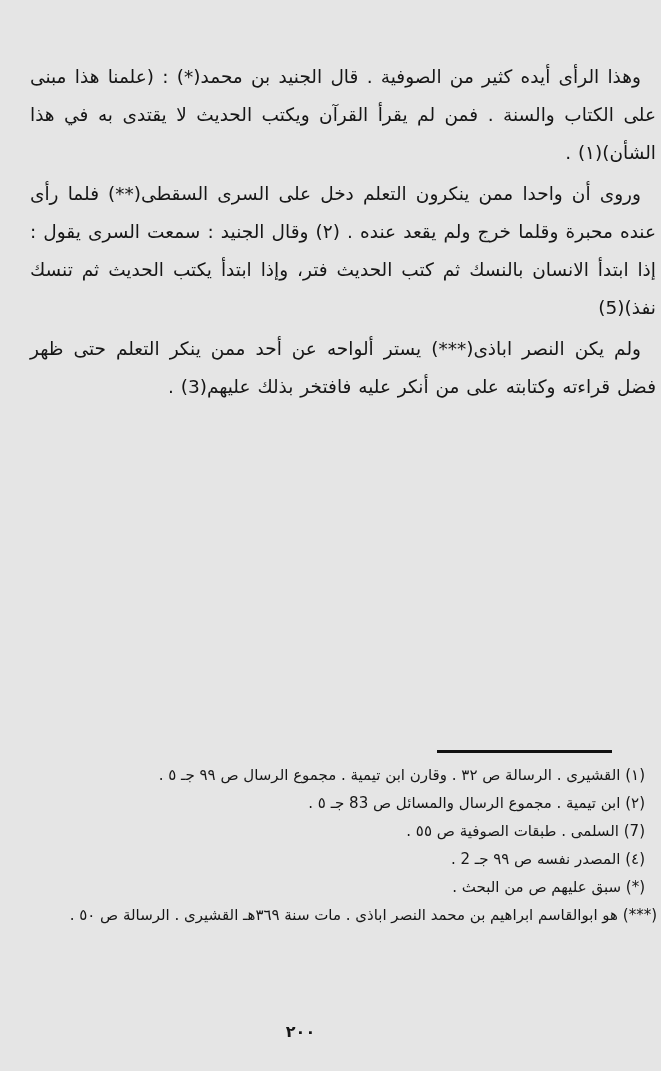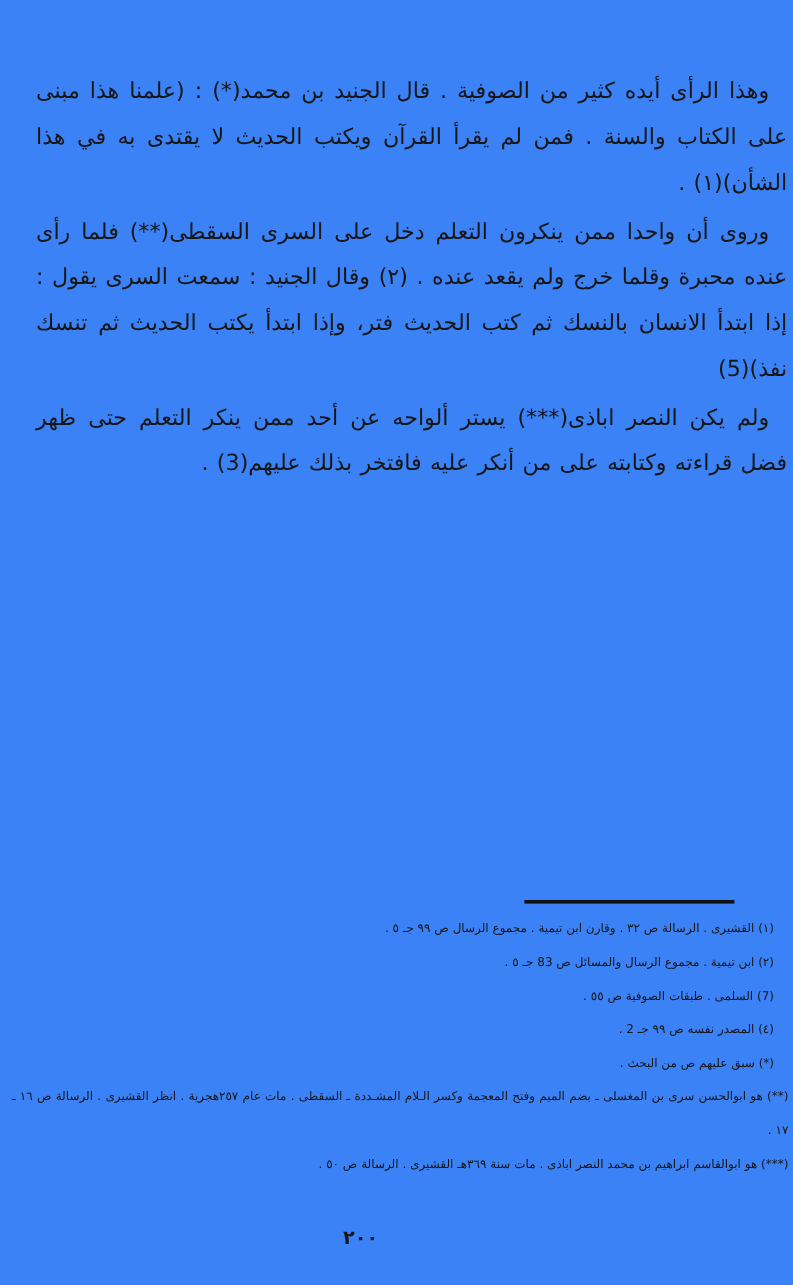--- a/index.html
+++ b/index.html
@@ -4,21 +4,21 @@
 <style>
   html, body {
     margin: 0;
     padding: 0;
     background: #ffffff;
   }
   .page {
     position: relative;
     width: 661px;
     height: 1071px;
-    background: #3b82f6;
+    background: #e5e5e5;
     color: #161616;
     font-family: "DejaVu Sans", sans-serif;
     overflow: hidden;
     margin: 0 auto;
   }
   
   .body-text {
     position: absolute;
     top: 58px;
     right: 5px;
@@ -33,21 +33,21 @@
     margin: 0 0 3px 0;
     text-indent: 15px;
   }
   
   .footnotes {
     position: absolute;
     top: 750px;
     right: 16px;
     left: 10px;
     direction: rtl;
-    font-size: 10px;
+    font-size: 15px;
     line-height: 28px;
     text-align: justify;
   }
   .fn-separator {
     height: 3px;
     width: 175px;
     background: #111111;
     margin: 0 33px 8px auto; 
   }
   .footnotes p {
@@ -92,21 +92,20 @@
         <p>(١) القشيرى . الرسالة ص ٣٢ . وقارن ابن تيمية . مجموع الرسال ص ٩٩ جـ ٥ .</p>
 
         <p>(٢) ابن تيمية . مجموع الرسال والمسائل ص 83 جـ ٥ .</p>
 
         <p>(7) السلمى . طبقات الصوفية ص ٥٥ .</p>
 
         <p>(٤) المصدر نفسه ص ٩٩ جـ 2 .</p>
 
         <p>(*) سبق عليهم ص من البحث .</p>
 
-        <p>(**) هو ابوالحسن سرى بن المغسلى ـ بضم الميم وفتح المعجمة وكسر الـلام المشـددة ـ السقطى . مات عام ٢٥٧هجرية . انظر القشيرى . الرسالة ص ١٦ ـ ١٧ .</p>
 
         <p>(***) هو ابوالقاسم ابراهيم بن محمد النصر اباذى . مات سنة ٣٦٩هـ القشيرى . الرسالة ص ٥٠ .</p>
       </div>
   </div>
 
   <div class="page-number">٢٠٠</div>
 
 </div>
 
 </body></html>

